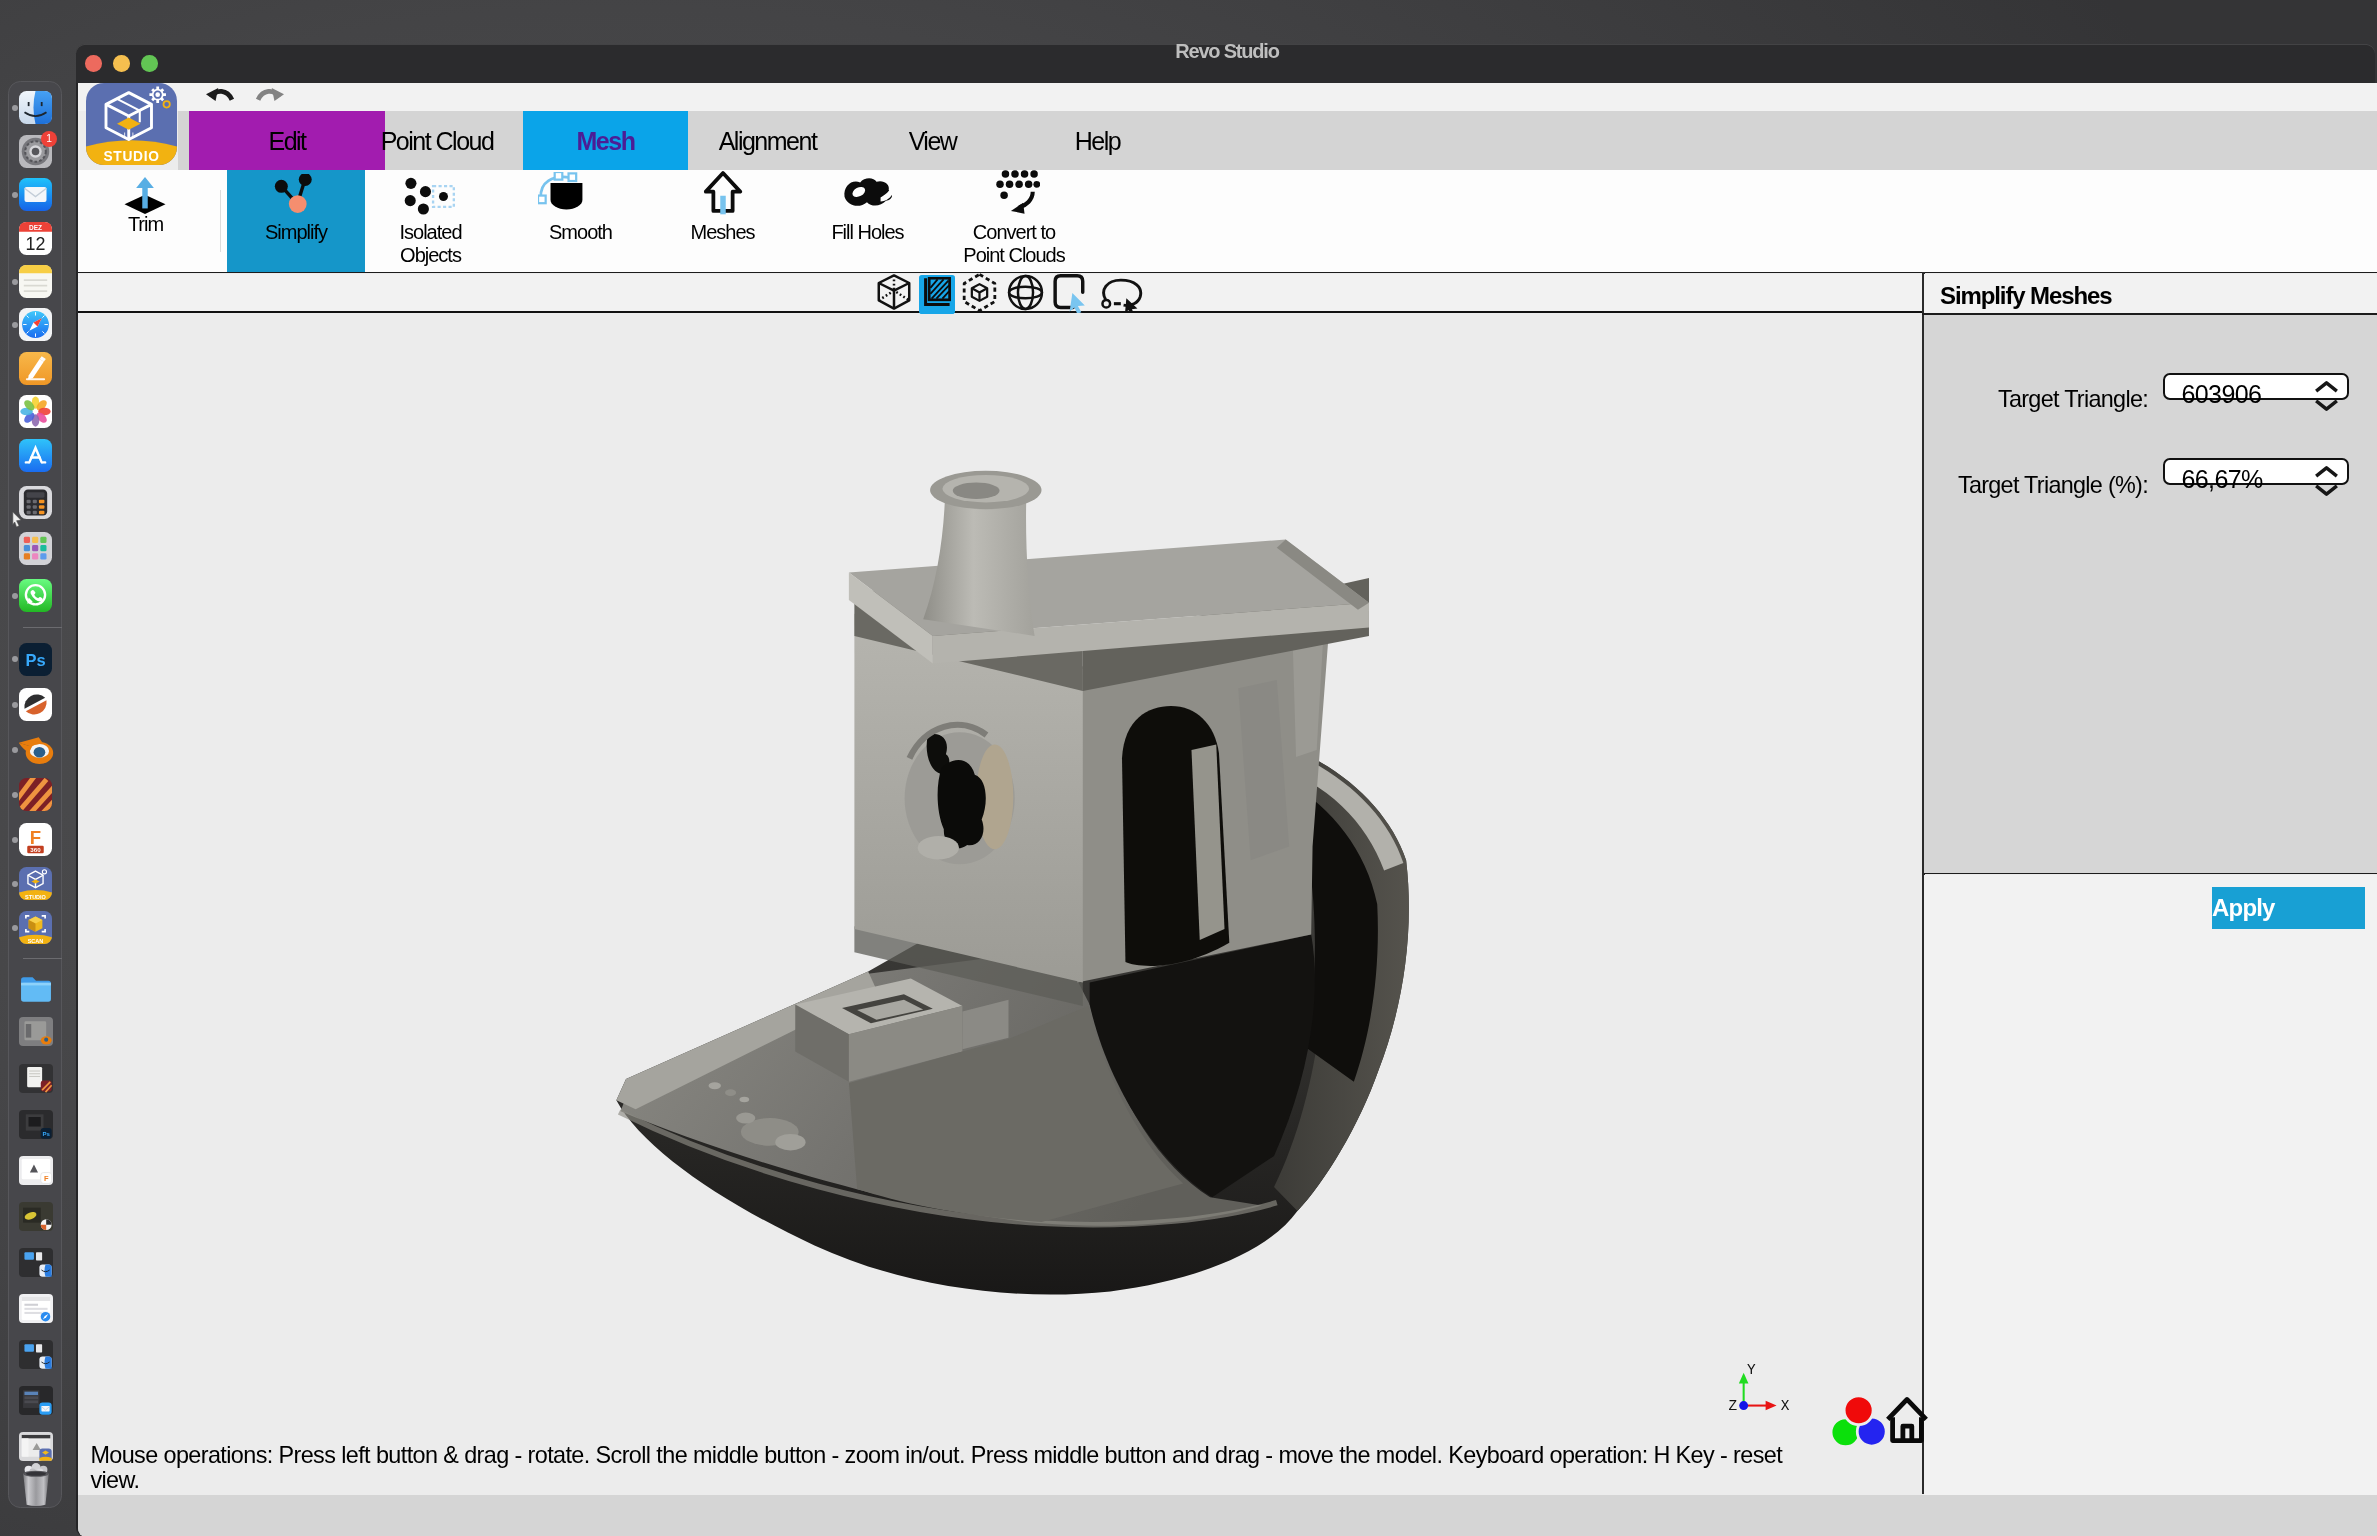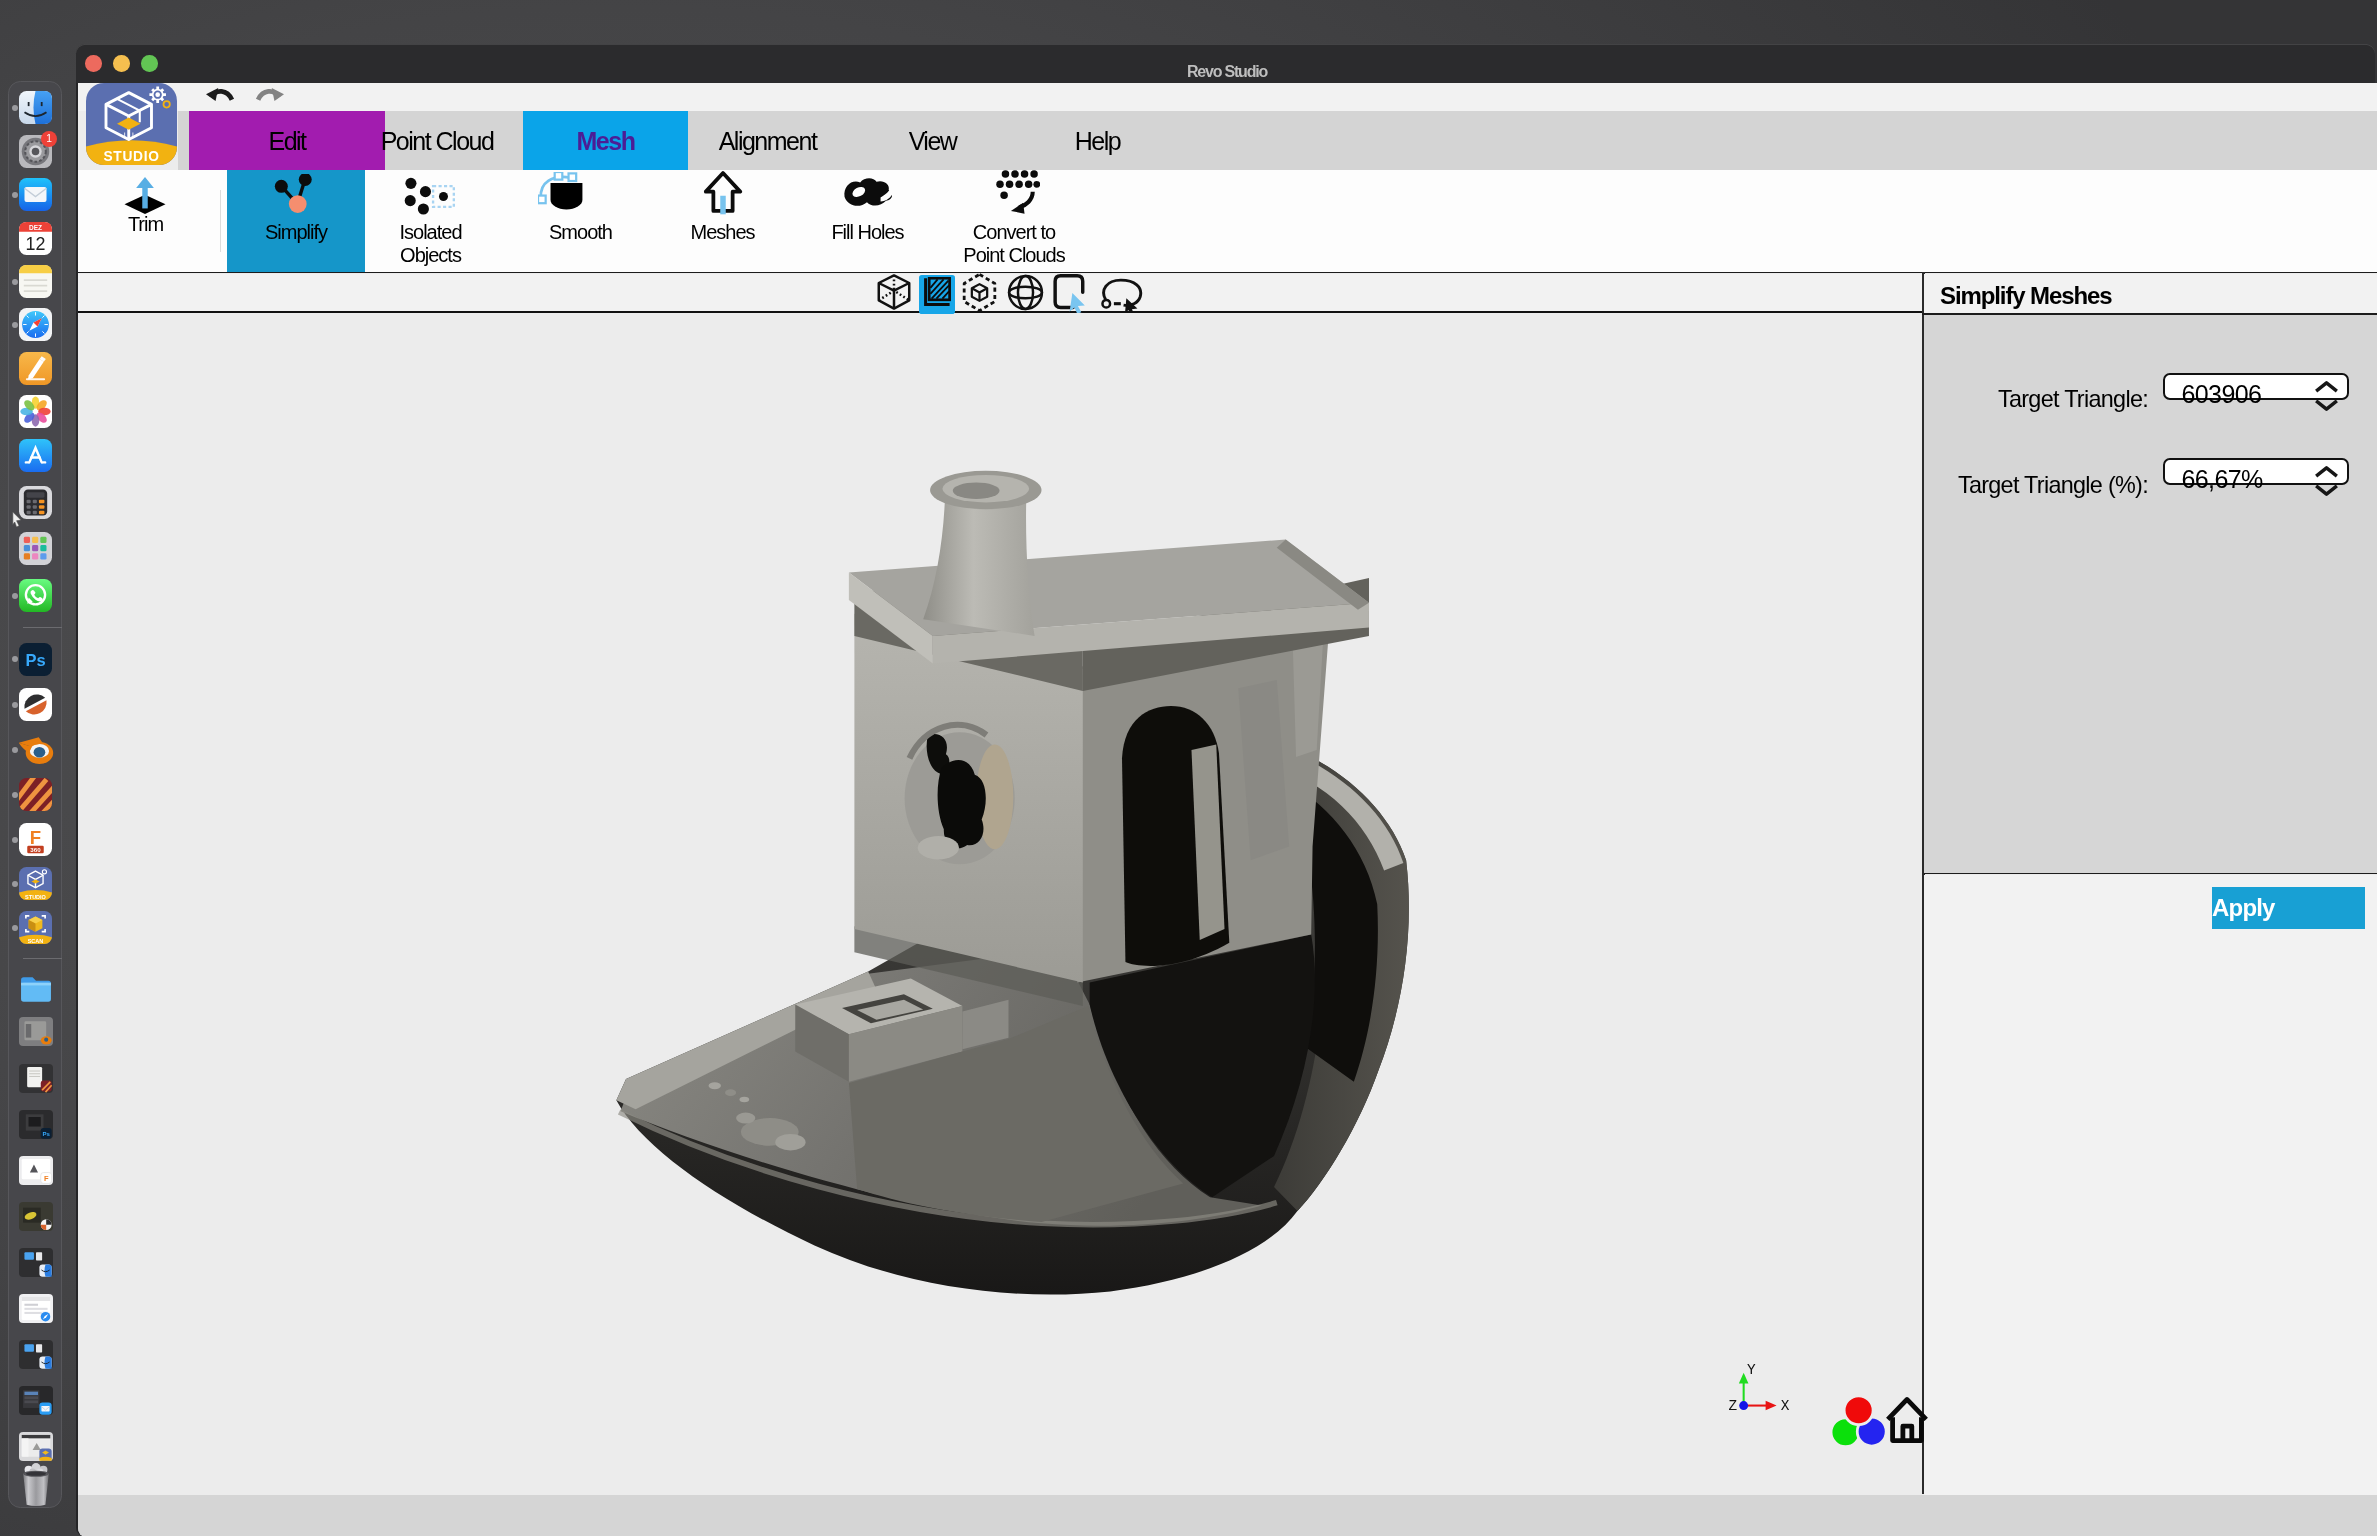--- a/index.html
+++ b/index.html
@@ -1,19 +1,19 @@
 <!DOCTYPE html>
 <html style="font-size:11px"><head><meta charset="utf-8"><style>
 *{margin:0;padding:0;box-sizing:border-box}
 html,body{width:2377px;height:1537px;overflow:hidden}
 body{font-family:"Liberation Sans",sans-serif;background:radial-gradient(ellipse 1789px 1238px at 619px 688px,#505052 0%,#444446 55%,#343436 100%);position:relative}
 .abs{position:absolute}
 
 #titlebar{left:76px;top:44px;width:2299px;height:39px;background:#2b2b2d;border-radius:9.6px 9.6px 0 0;box-shadow:inset 0 0.7px 0 #4c4c4e}
-#title{left:76px;top:63px;width:2302px;text-align:center;font-weight:bold;font-size:16px;letter-spacing:-1.2px;color:#bebebe}
+#title{left:76px;top:40px;width:2302px;text-align:center;font-weight:bold;font-size:20px;letter-spacing:-1.2px;color:#bebebe}
 .light{width:16.5px;height:16.5px;border-radius:50%;top:55px}
 #winbody{left:76px;top:83px;width:2302px;height:1454px;background:#ececec;border-radius:0 0 0 9.6px;overflow:hidden;border-left:2.1px solid #252527}
 
 #hdrstrip{left:0;top:0;width:2302px;height:27.5px;background:#f2f2f2}
 #tabrow{left:100px;top:27.5px;width:2202px;height:60px;background:#d4d4d4}
 .tab{top:27.5px;height:60px;line-height:60px;text-align:center;font-size:25px;letter-spacing:-1.5px;color:#000}
 #toolbar{left:0;top:87px;width:2302px;height:102px;background:#fdfdfd}
 .tblabel{font-size:20px;letter-spacing:-1px;text-align:center;color:#000}
 #blackline1{left:0;top:189px;width:2302px;height:1.4px;background:#1c1c1c}
 #blackline2{left:0;top:228px;width:1844px;height:2.1px;background:#111}
@@ -721,20 +721,21 @@
     <path d="M6,30 L21,42 L36,30" fill="none" stroke="#161616" stroke-width="5" stroke-linejoin="round"></path>
   </svg>
   <svg class="abs" style="left:2234px;top:382px" width="29" height="32" viewBox="0 0 42 46">
     <path d="M6,16 L21,4 L36,16" fill="none" stroke="#161616" stroke-width="5" stroke-linejoin="round"></path>
     <path d="M6,30 L21,42 L36,30" fill="none" stroke="#161616" stroke-width="5" stroke-linejoin="round"></path>
   </svg>
   <div class="abs" id="pline2"></div>
   <div class="abs" id="plower"></div>
   <div class="abs" id="applybtn">Apply</div>
   <div class="abs" id="bottomstrip"></div>
+  <div class="abs" id="status2">Mouse operations: Press left button &amp; drag - rotate. Scroll the middle button - zoom in/out. Press middle button and drag - move the model. Keyboard operation: H Key - reset view.</div>
 
   <svg class="abs" style="left:1630px;top:1262px" width="96" height="69" viewBox="0 0 140 100">
     <line x1="52" y1="88" x2="52" y2="54" stroke="#20dc20" stroke-width="3"></line>
     <polygon points="52,40 45,56 59,56" fill="#20dc20"></polygon>
     <line x1="52" y1="88" x2="86" y2="88" stroke="#e81414" stroke-width="3"></line>
     <polygon points="100,88 84,81 84,95" fill="#e81414"></polygon>
     <circle cx="52" cy="88" r="6.5" fill="#1414e8"></circle>
     <text x="57" y="42" font-family="Liberation Mono" font-size="21" fill="#111">Y</text>
     <text x="106" y="95" font-family="Liberation Mono" font-size="21" fill="#111">X</text>
     <text x="30" y="94" font-family="Liberation Mono" font-size="21" fill="#111">Z</text>

